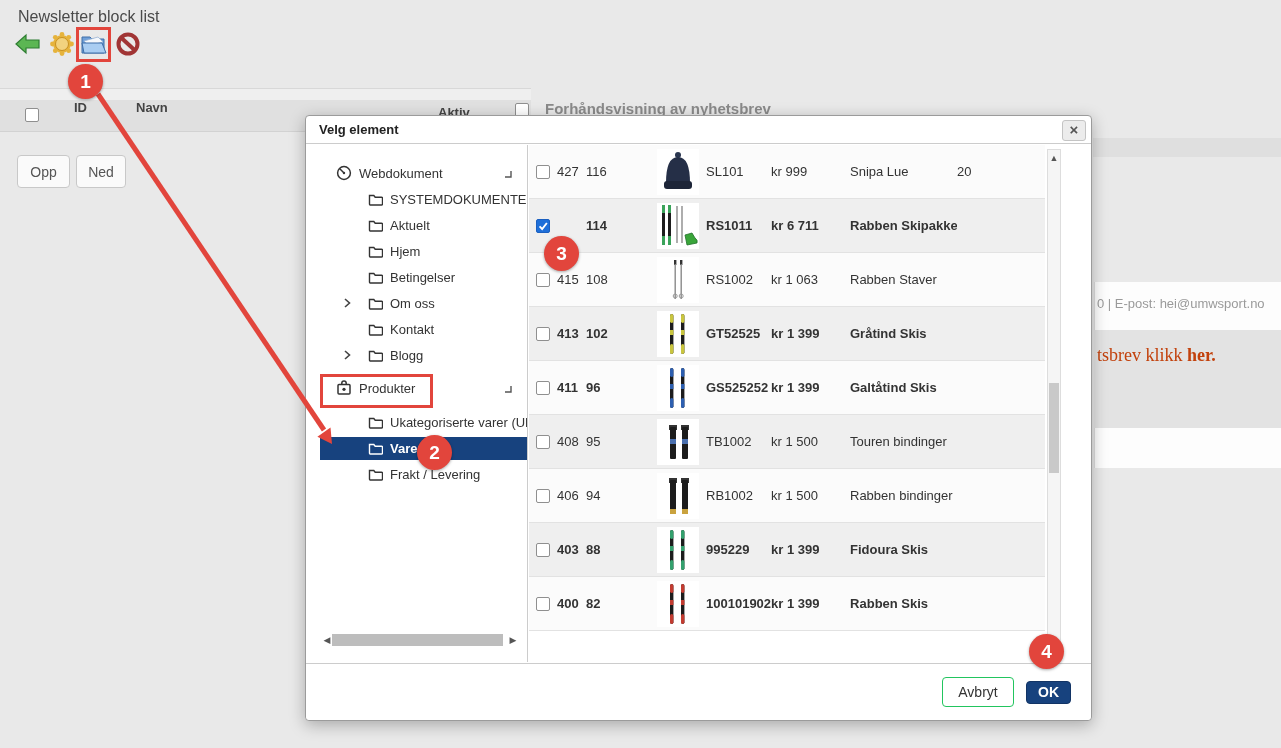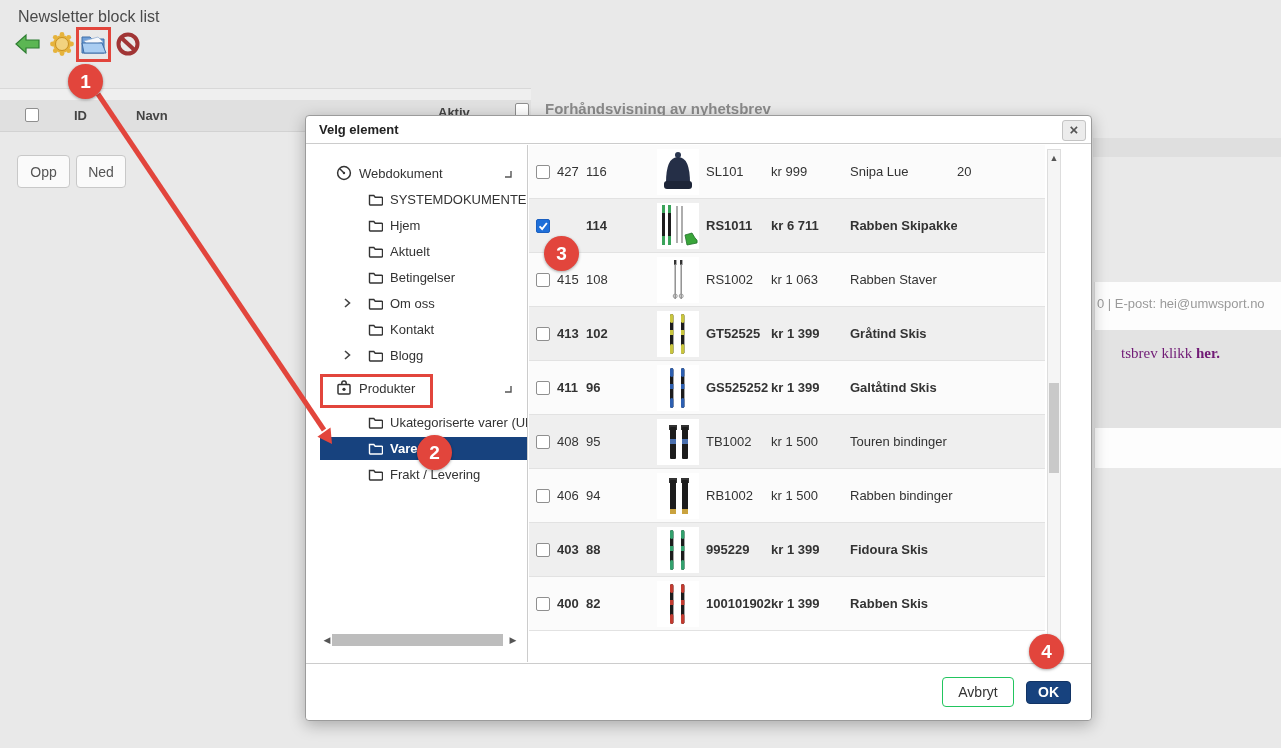--- a/index.html
+++ b/index.html
@@ -7,30 +7,30 @@
   #page {
     position:relative; width:1281px; height:748px; overflow:hidden;
     background:#e9e9e9; font-family:"Liberation Sans", sans-serif; color:#333;
   }
   
   .page-title { position:absolute; left:18px; top:8px; font-size:16px; color:#4a4a4a; }
   .toolbar { position:absolute; left:14px; top:30px; height:30px; }
   .tb-icon { position:absolute; top:0; width:28px; height:28px; display:flex; align-items:center; justify-content:center; cursor:pointer; }
   .strip-top { position:absolute; left:0; top:88px; width:531px; height:12px; background:#efefef; border-top:1px solid #d8d8d8; }
   .bg-header { position:absolute; left:0; top:100px; width:531px; height:32px; background:#e0e0e0; border-bottom:1px solid #d2d2d2; }
-  .bg-header .hcell { position:absolute; top:8px; font-size:13px; font-weight:bold; color:#444; }
+  .bg-header .hcell { position:absolute; top:0; font-size:13px; font-weight:bold; color:#444; }
   .cbx { width:14px; height:14px; border:1px solid #8f8f8f; border-radius:2px; background:#fff; display:inline-flex; align-items:center; justify-content:center; }
   .cbx.on { background:#1e6fd9; border-color:#1a5fc0; }
   .bg-btn { position:absolute; top:155px; height:33px; background:#fafafa; border:1px solid #c8c8c8; border-radius:4px; font-size:14px; color:#555; font-family:"Liberation Sans",sans-serif; cursor:pointer; }
   .preview-heading { position:absolute; left:545px; top:100px; font-size:15px; font-weight:bold; color:#8a8a8a; }
   .right-band { position:absolute; left:1093px; top:138px; width:188px; height:19px; background:#dfdfdf; }
   .right-white { position:absolute; left:1094px; top:282px; width:187px; height:186px; background:#fdfdfd; border-left:1px solid #ddd; }
   .contact-line { position:absolute; left:1097px; top:296px; font-size:13px; color:#9a9a9a; white-space:nowrap; }
   .right-grey-box { position:absolute; left:1094px; top:330px; width:187px; height:98px; background:#e3e3e3; }
-  .news-line { position:absolute; left:1097px; top:345px; font-size:15px; color:#701a75; font-family:"Liberation Serif", serif; white-space:nowrap;margin-left:24px; }
+  .news-line { position:absolute; left:1097px; top:345px; font-size:18px; color:#c2410c; font-family:"Liberation Serif", serif; white-space:nowrap; }
   .news-line b { font-weight:bold; }
   
   #modal { position:absolute; left:305px; top:115px; width:787px; height:606px; background:#fff;
     border:1px solid #9b9b9b; border-radius:4px; box-shadow:0 4px 16px rgba(0,0,0,.28); z-index:10; }
   .m-title { height:28px; line-height:27px; border-bottom:1px solid #ccc; padding-left:13px; font-size:13px; font-weight:bold; color:#222; }
   .m-close { position:absolute; top:4px; right:5px; width:24px; height:21px; background:#ececec; border:1px solid #c4c4c4; border-radius:3px; color:#555; font-weight:bold; font-size:15px; line-height:18px; text-align:center; cursor:pointer; }
   .m-body { position:absolute; top:29px; left:0; right:0; bottom:58px; display:flex; overflow:hidden; }
   .tree-panel { width:222px; border-right:1px solid #ccc; position:relative; overflow:hidden; }
   .tree-list { padding-top:15px; }
   .tree-item { position:relative; height:26px; display:flex; align-items:center; font-size:13px; color:#333; padding-left:62px; white-space:nowrap; cursor:pointer; }
@@ -152,29 +152,29 @@
                 </svg>
               </span>
               <span>SYSTEMDOKUMENTER</span>
             </div>
             <div class="tree-item">
               <span class="ticon">
                 <svg width="15" height="13" viewBox="0 0 15 13">
                   <path d="M1.5 2.5 h4.3 l1.4 1.8 h6.3 a1 1 0 0 1 1 1 v5.7 a1 1 0 0 1 -1 1 h-11 a1 1 0 0 1 -1 -1 z" fill="none" stroke="#333" stroke-width="1.4"></path>
                 </svg>
               </span>
+              <span>Aktuelt</span>
+            </div>
+            <div class="tree-item">
+              <span class="ticon">
+                <svg width="15" height="13" viewBox="0 0 15 13">
+                  <path d="M1.5 2.5 h4.3 l1.4 1.8 h6.3 a1 1 0 0 1 1 1 v5.7 a1 1 0 0 1 -1 1 h-11 a1 1 0 0 1 -1 -1 z" fill="none" stroke="#333" stroke-width="1.4"></path>
+                </svg>
+              </span>
               <span>Hjem</span>
-            </div>
-            <div class="tree-item">
-              <span class="ticon">
-                <svg width="15" height="13" viewBox="0 0 15 13">
-                  <path d="M1.5 2.5 h4.3 l1.4 1.8 h6.3 a1 1 0 0 1 1 1 v5.7 a1 1 0 0 1 -1 1 h-11 a1 1 0 0 1 -1 -1 z" fill="none" stroke="#333" stroke-width="1.4"></path>
-                </svg>
-              </span>
-              <span>Aktuelt</span>
             </div>
             <div class="tree-item">
               <span class="ticon">
                 <svg width="15" height="13" viewBox="0 0 15 13">
                   <path d="M1.5 2.5 h4.3 l1.4 1.8 h6.3 a1 1 0 0 1 1 1 v5.7 a1 1 0 0 1 -1 1 h-11 a1 1 0 0 1 -1 -1 z" fill="none" stroke="#333" stroke-width="1.4"></path>
                 </svg>
               </span>
               <span>Betingelser</span>
             </div>
             <div class="tree-item">

